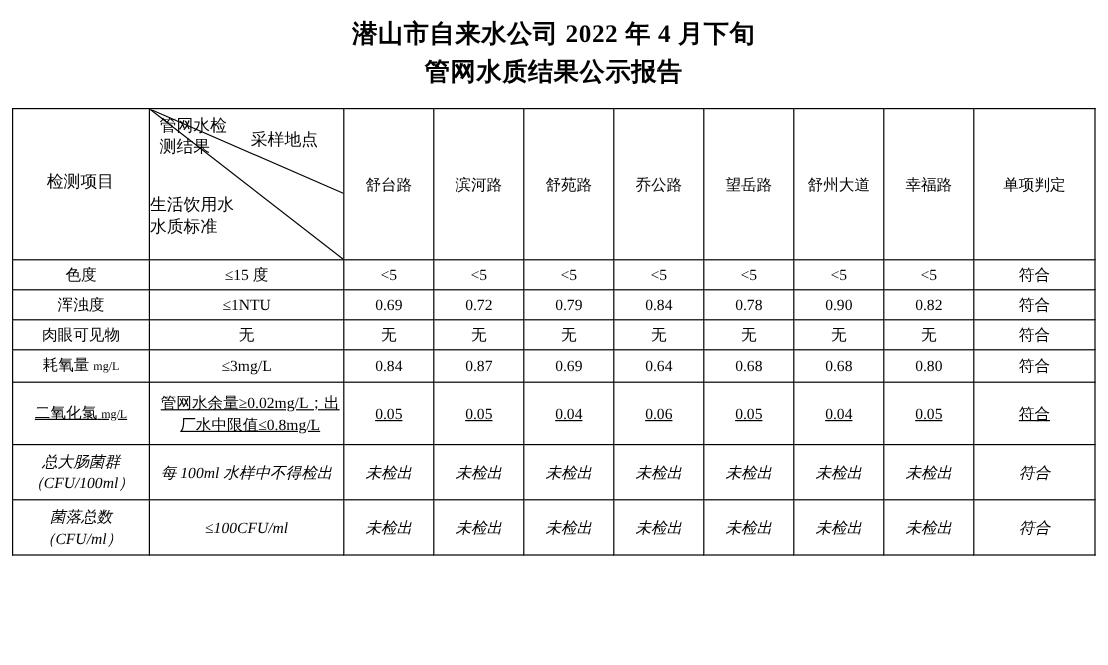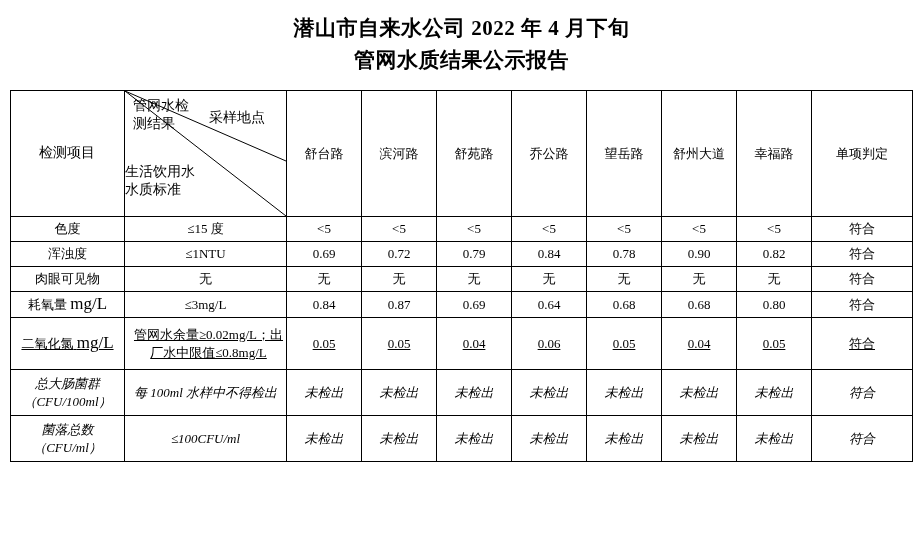--- a/index.html
+++ b/index.html
@@ -68,21 +68,21 @@
     position: absolute;
     left: 0;
     top: 0;
     width: 100%;
     height: 100%;
   }
   .rowname {
     font-size: 13.5px;
   }
   .unit {
-    font-size: 17px;
+    font-size: 10px;
   }
   .small {
     font-size: 12px;
     line-height: 17px;
   }
   .val {
     font-size: 12.5px;
   }
   .std {
     font-size: 12.5px;

